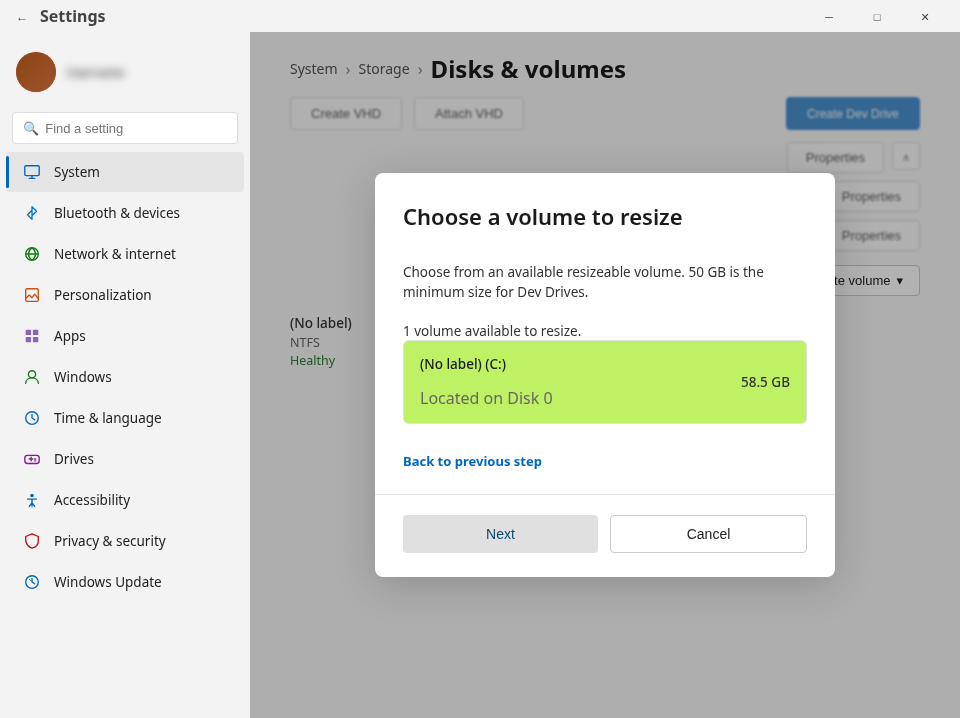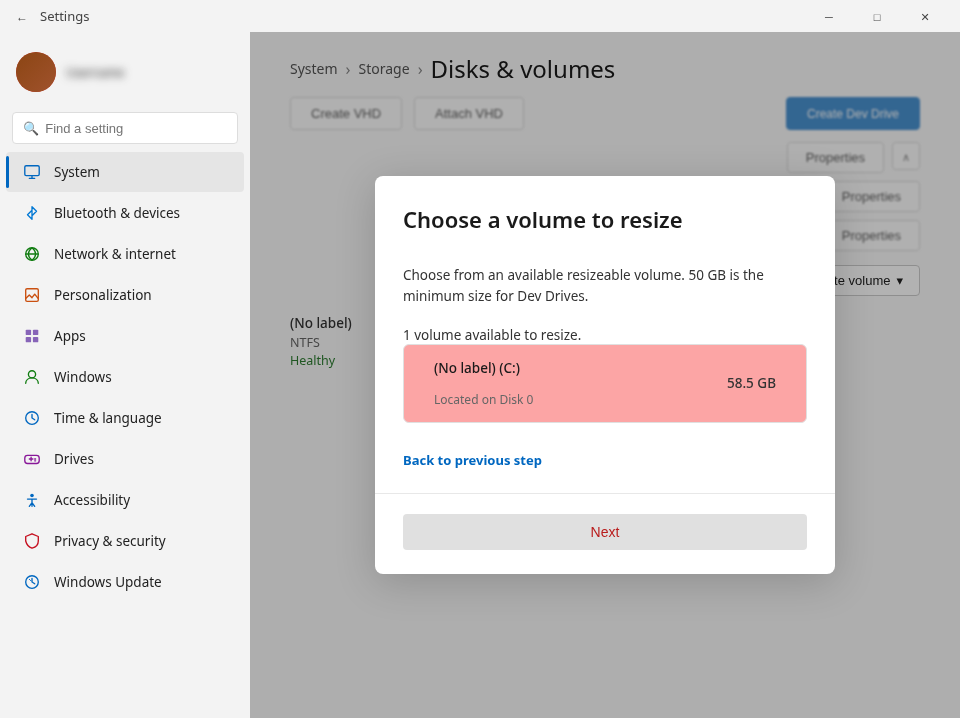--- a/index.html
+++ b/index.html
@@ -26,22 +26,23 @@
       height: 20px;
       display: flex;
       align-items: center;
       justify-content: center;
       border-radius: 4px;
       cursor: pointer;
       font-size: 12px;
       color: #444;
     }
     .title-bar-title {
-      font-size: 13px;
+      font-size: 16px;
       color: #444;
+      font-weight: bold;
     }
     .title-bar-controls {
       margin-left: auto;
       display: flex;
       gap: 2px;
     }
     .title-bar-btn {
       width: 46px;
       height: 32px;
       display: flex;
@@ -165,21 +166,21 @@
     .breadcrumb {
       padding: 20px 40px 12px;
       display: flex;
       align-items: center;
       gap: 8px;
       font-size: 14px;
       color: #666;
     }
     .breadcrumb-current {
       font-size: 24px;
-      font-weight: 400;
+      font-weight: 700;
       color: #1a1a1a;
     }
     .breadcrumb-sep { color: #888; font-size: 16px; }
     .breadcrumb-link { color: #555; font-size: 14px; font-weight: 400; }
 
     
     .bg-content {
       padding: 0 40px;
       filter: blur(1px);
       opacity: 0.7;
@@ -263,35 +264,35 @@
     .dialog-count {
       font-size: 13.5px;
       color: #333;
     }
 
     
     .volume-option {
       display: flex;
       align-items: center;
       justify-content: space-between;
-      padding: 14px 30px;
+      padding: 14px 16px;
       border: 1px solid #e0e0e0;
       border-radius: 6px;
       cursor: pointer;
       margin-bottom: 8px;
-      background: #fca5a5;
+      background: #bef264;
     }
     .volume-option-left {}
     .volume-label {
       font-size: 13.5px;
       color: #1a1a1a;
       font-weight: 500;
     }
     .volume-location {
-      font-size: 12px;
+      font-size: 16px;
       color: #666;
       margin-top: 14px;
     }
     .volume-size {
       font-size: 13.5px;
       color: #333;
       font-weight: 500;
     }
 
     .back-link {
@@ -314,21 +315,21 @@
       display: flex;
       gap: 12px;
     }
     .btn-next {
       flex: 1;
       padding: 10px;
       background: #e0e0e0;
       border: none;
       border-radius: 4px;
       font-size: 14px;
-      color: #b91c1c;
+      color: #0c4a6e;
       cursor: pointer;
     }
     .btn-cancel {
       flex: 1;
       padding: 10px;
       background: white;
       border: 1px solid #ccc;
       border-radius: 4px;
       font-size: 14px;
       color: #222;
@@ -563,18 +564,19 @@
 
         
         <div class="back-link">Back to previous step</div>
 
         
         <div class="dialog-separator"></div>
 
         
         <div class="dialog-footer">
           <button class="btn-next">Next</button>
+          <button class="btn-cancel">Cancel</button>
         </div>
       </div>
     </div>
 
   </div>
 </div>
 
 </body></html>

